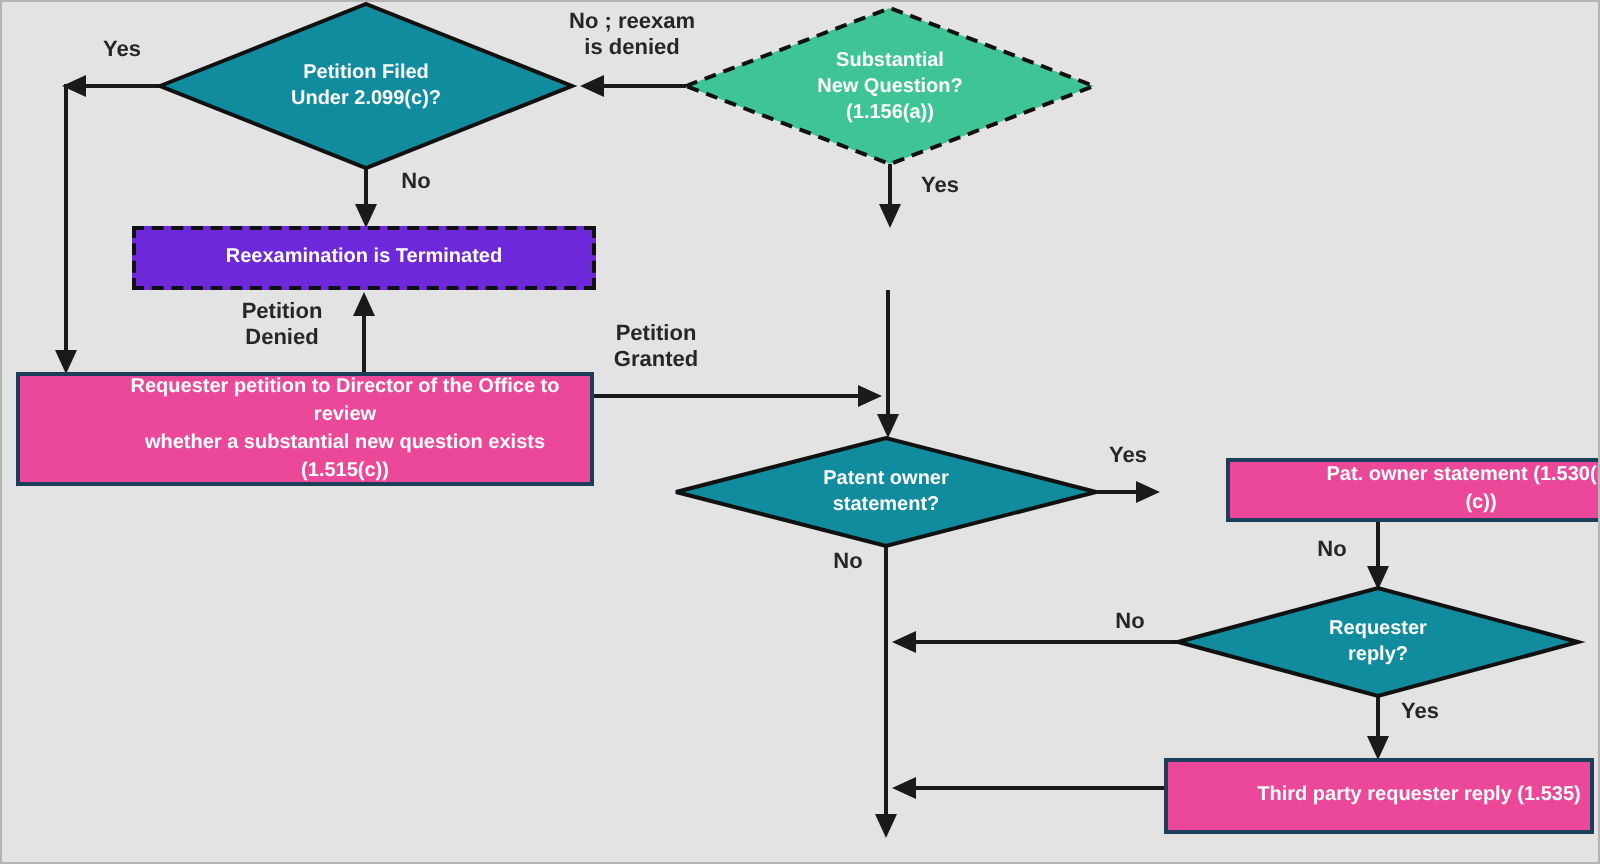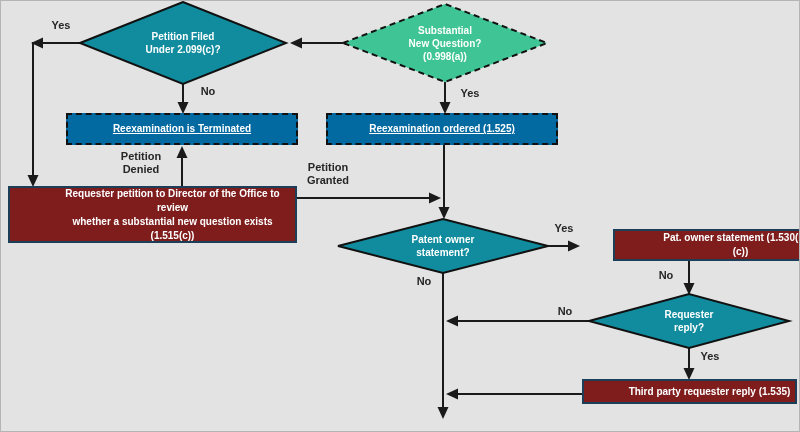--- a/index.html
+++ b/index.html
@@ -11,22 +11,22 @@
   svg.layer{position:absolute;left:0;top:0;width:800px;height:432px;}
   .node-label{
     position:absolute;color:#ffffff;font-weight:bold;font-size:10px;
     line-height:13px;text-align:center;white-space:pre-line;pointer-events:none;
   }
   .box{
     position:absolute;display:flex;align-items:center;justify-content:center;
     color:#ffffff;font-weight:bold;font-size:10px;text-align:center;
     box-sizing:border-box;white-space:pre-line;line-height:14px;
   }
-  .box.green{background:#0369a1;border:2px dashed #111111;text-decoration:underline;}
-  .box.blue{background:#7f1d1d;border:2px solid #1c3e58;padding-left:40px;}
+  .box.green{background:#6d28d9;border:2px dashed #111111;}
+  .box.blue{background:#ec4899;border:2px solid #1c3e58;padding-left:40px;}
   .edge-label{
     position:absolute;color:#262626;font-weight:bold;font-size:11px;
     line-height:13px;text-align:center;white-space:pre-line;pointer-events:none;
   }
   .shape{stroke:#111111;stroke-width:2;}
   .teal{fill:#118c9e;}
   .mint{fill:#3ec495;}
   .dashed{stroke-dasharray:6 4;}
   .conn{stroke:#1a1a1a;stroke-width:2;fill:none;}
   .arrow{fill:#1a1a1a;stroke:none;}
@@ -72,43 +72,42 @@
     <polygon class="shape teal" points="79,42 182,1 285,42 182,83"></polygon>
     <polygon class="shape mint dashed" points="342,42 444,3 546,42 444,81"></polygon>
     <polygon class="shape teal" points="337,245 442,218 547,245 442,272"></polygon>
     <polygon class="shape teal" points="588,320 688,293 788,320 688,347"></polygon>
   </svg>
 
   <div class="node-label" style="left:82px;top:29px;width:200px;">Petition Filed
 Under 2.099(c)?</div>
   <div class="node-label" style="left:344px;top:23px;width:200px;">Substantial
 New Question?
-(0.998(a))</div>
+(1.156(a))</div>
   <div class="node-label" style="left:342px;top:232px;width:200px;">Patent owner
 statement?</div>
   <div class="node-label" style="left:588px;top:307px;width:200px;">Requester
 reply?</div>
 
   <div class="box green" style="left:65px;top:112px;width:232px;height:32px;">
     <span>Reexamination is Terminated</span>
   </div>
-  <div class="box green" style="left:325px;top:112px;width:232px;height:32px;">
-    <span>Reexamination ordered (1.525)</span>
-  </div>
   <div class="box blue" style="left:7px;top:185px;width:289px;height:57px;">
     <span>Requester petition to Director of the Office to review
 whether a substantial new question exists (1.515(c))</span>
   </div>
   <div class="box blue" style="left:580px;top:228px;width:215px;height:32px;margin-left:32px;">
     <span>Pat. owner statement (1.530(b) &amp; (c))</span>
   </div>
-  <div class="box blue" style="left:581px;top:378px;width:215px;height:25px;">
+  <div class="box blue" style="left:581px;top:378px;width:215px;height:38px;">
     <span>Third party requester reply (1.535)</span>
   </div>
 
+  <div class="edge-label" style="left:265px;top:4px;width:100px;">No ; reexam
+is denied</div>
   <div class="edge-label" style="left:45px;top:18px;width:30px;">Yes</div>
   <div class="edge-label" style="left:192px;top:84px;width:30px;">No</div>
   <div class="edge-label" style="left:452px;top:86px;width:34px;">Yes</div>
   <div class="edge-label" style="left:105px;top:149px;width:70px;">Petition
 Denied</div>
   <div class="edge-label" style="left:304px;top:160px;width:46px;">Petition
 Granted</div>
   <div class="edge-label" style="left:546px;top:221px;width:34px;">Yes</div>
   <div class="edge-label" style="left:408px;top:274px;width:30px;">No</div>
   <div class="edge-label" style="left:648px;top:268px;width:34px;">No</div>

